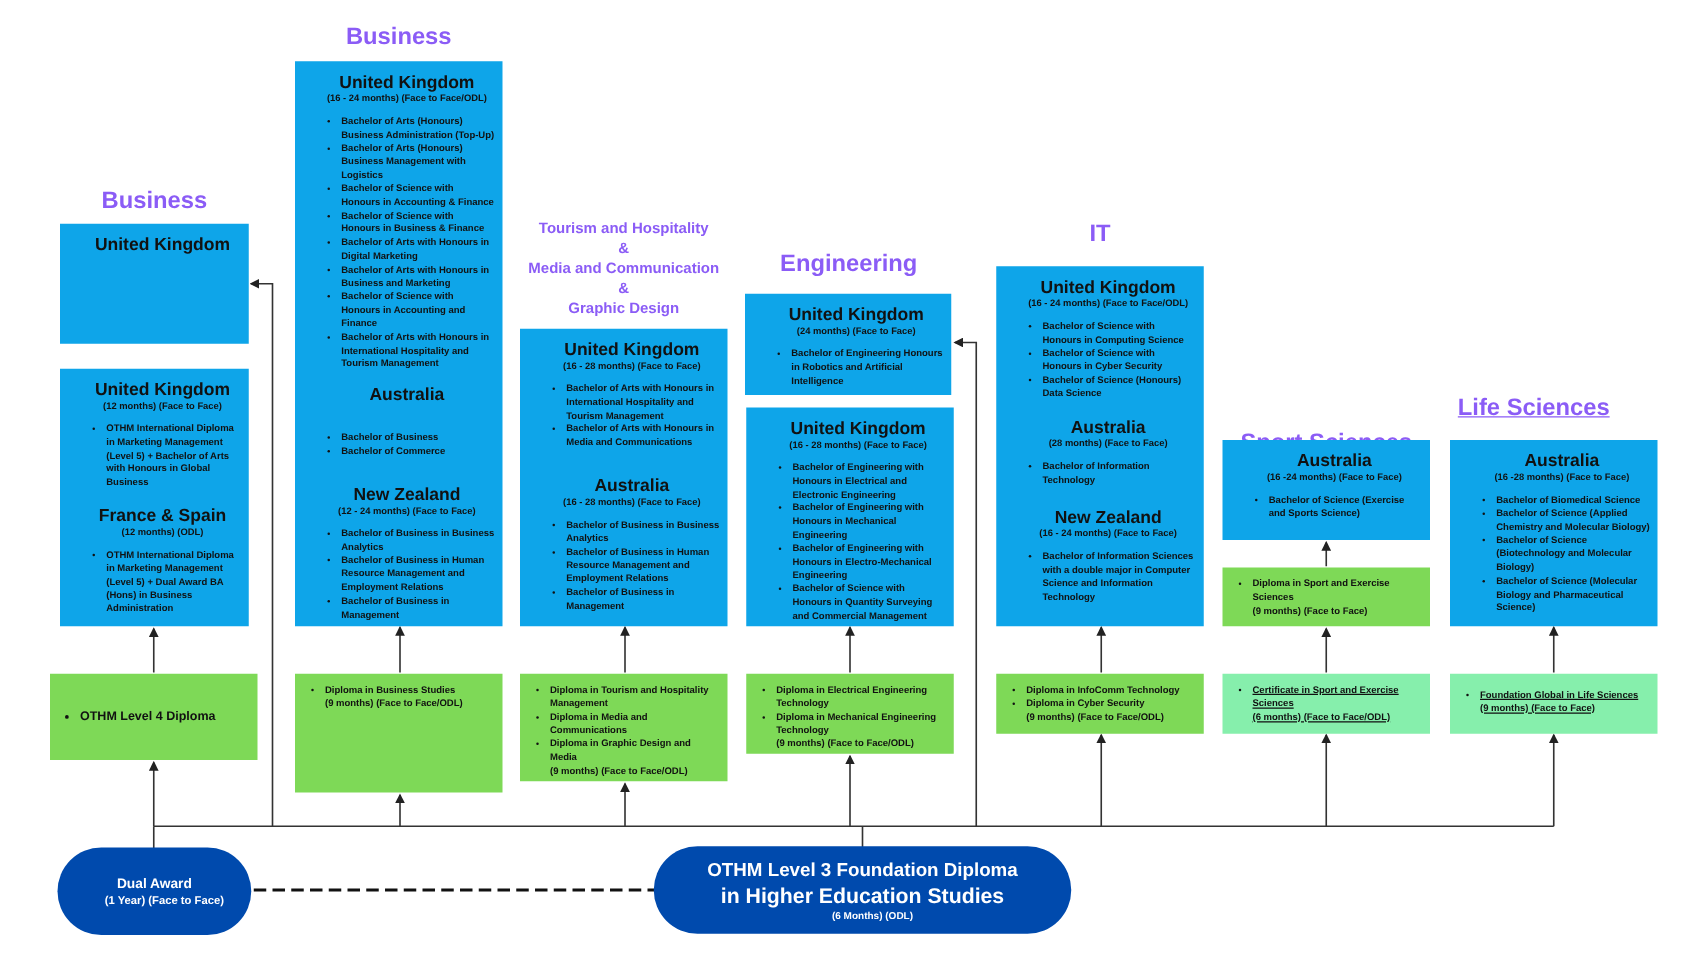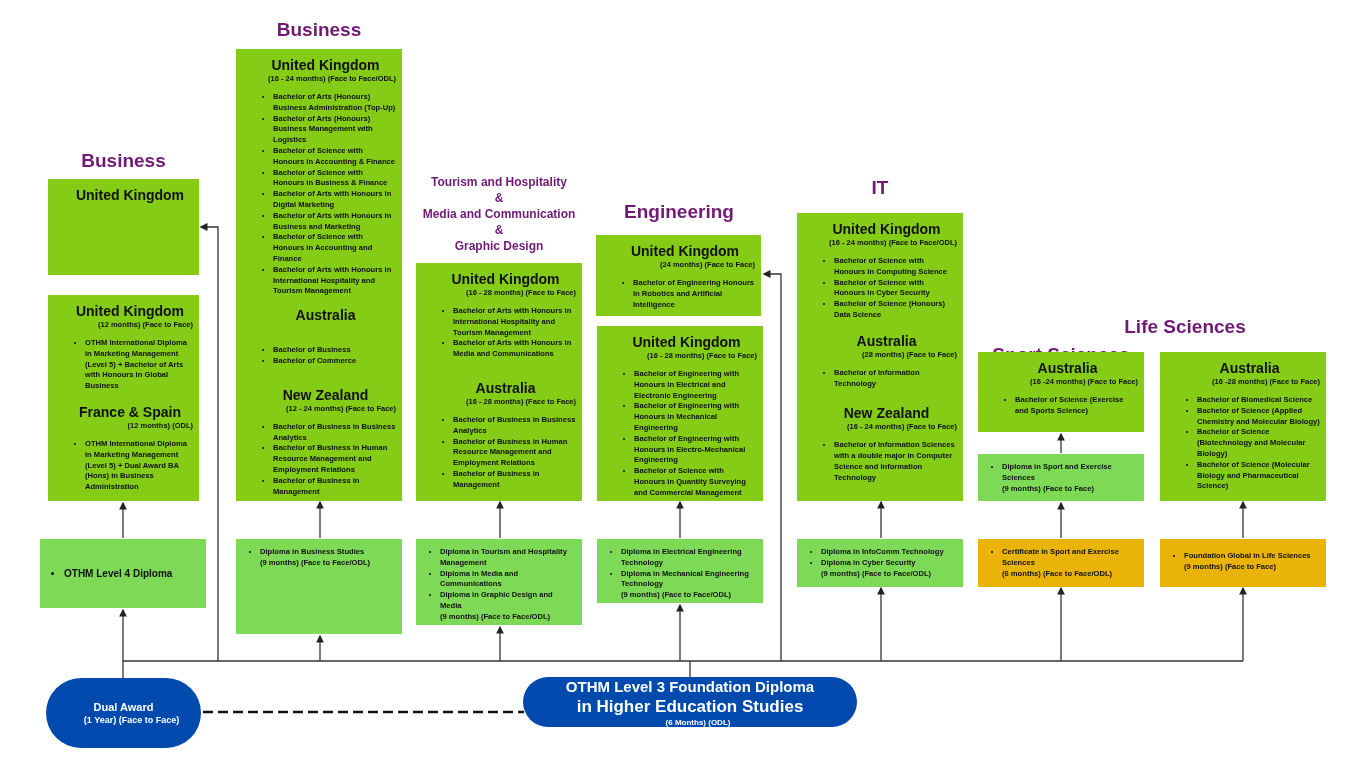--- a/index.html
+++ b/index.html
@@ -1,25 +1,25 @@
 <!DOCTYPE html>
 <html><head>
 <meta charset="utf-8">
 <style>
   html,body{margin:0;padding:0;background:#ffffff;}
   body{width:1366px;height:768px;position:relative;overflow:hidden;font-family:"Liberation Sans",sans-serif;color:#111;}
-  .heading{position:absolute;font-weight:bold;text-align:center;color:#701a75;}
+  .heading{position:absolute;font-weight:bold;text-align:center;color:#8b5cf6;}
   .h-lg{font-size:19px;}
   .h-sm{font-size:12px;line-height:16px;}
   .box{position:absolute;box-sizing:border-box;padding:8px 6px 6px 6px;}
-  .yellow{background:#84cc16;padding-left:19px;}
+  .yellow{background:#0ea5e9;padding-left:19px;}
   .green{background:#7ed957;}
-  .cyan{background:#eab308;}
+  .cyan{background:#86efac;text-decoration:underline;}
   .region{font-weight:bold;font-size:14px;text-align:center;margin:0;line-height:16px;}
-  .dur{font-weight:bold;font-size:7.5px;text-align:right;margin:1px 0 0 0;line-height:10px;}
+  .dur{font-weight:bold;font-size:7.5px;text-align:center;margin:1px 0 0 0;line-height:10px;}
   ul{margin:8px 0 0 0;padding-left:18px;}
   li{font-size:7.6px;font-weight:bold;line-height:10.8px;margin:0;}
   ul.sub{margin:0;padding-left:12px;list-style:circle;}
   ul.sub li{font-weight:normal;}
   .gap{height:14px;}
   .note{display:block;font-weight:bold;}
   .pill{position:absolute;background:#004aad;color:#fff;text-align:center;border-radius:40px;display:flex;flex-direction:column;justify-content:center;align-items:center;}
   .pill .t1{font-weight:bold;}
   .pill .t2{font-weight:bold;padding-left:16px;}
   svg.lines{position:absolute;left:0;top:0;}
@@ -227,38 +227,38 @@
   <ul style="margin:0;">
     <li><span>Diploma in Sport and Exercise Sciences</span><span class="note">(9 months) (Face to Face)</span></li>
   </ul>
 </div>
 <div class="box cyan" style="left:978px;top:539px;width:166px;height:48px;">
   <ul style="margin:0;">
     <li><span>Certificate in Sport and Exercise Sciences</span><span class="note">(6 months) (Face to Face/ODL)</span></li>
   </ul>
 </div>
 
-<div class="heading h-lg" style="left:1102px;top:316px;width:166px;">Life Sciences</div>
+<div class="heading h-lg" style="left:1144px;top:316px;width:166px;text-decoration:underline;">Life Sciences</div>
 <div class="box yellow" style="left:1160px;top:352px;width:166px;height:149px;">
   <p class="region">Australia</p>
   <p class="dur">(16 -28 months) (Face to Face)</p>
   <ul>
     <li>Bachelor of Biomedical Science</li>
     <li>Bachelor of Science (Applied Chemistry and Molecular Biology)</li>
     <li>Bachelor of Science (Biotechnology and Molecular Biology)</li>
     <li>Bachelor of Science (Molecular Biology and Pharmaceutical Science)</li>
   </ul>
 </div>
 <div class="box cyan" style="left:1160px;top:539px;width:166px;height:48px;padding-top:12px;">
   <ul style="margin:0;">
     <li><span>Foundation Global in Life Sciences</span><span class="note">(9 months) (Face to Face)</span></li>
   </ul>
 </div>
 
 <div class="pill" style="left:46px;top:678px;width:155px;height:70px;">
   <div class="t1" style="font-size:11px;">Dual Award</div>
   <div class="t2" style="font-size:9px;margin-top:2px;">(1 Year) (Face to Face)</div>
 </div>
-<div class="pill" style="left:523px;top:677px;width:334px;height:50px;">
+<div class="pill" style="left:523px;top:677px;width:334px;height:70px;">
   <div class="t1" style="font-size:15px;line-height:20px;">OTHM Level 3 Foundation Diploma</div>
   <div class="t1" style="font-size:17px;line-height:20px;">in Higher Education Studies</div>
   <div class="t2" style="font-size:8px;margin-top:1px;">(6 Months) (ODL)</div>
 </div>
 
 </body></html>

